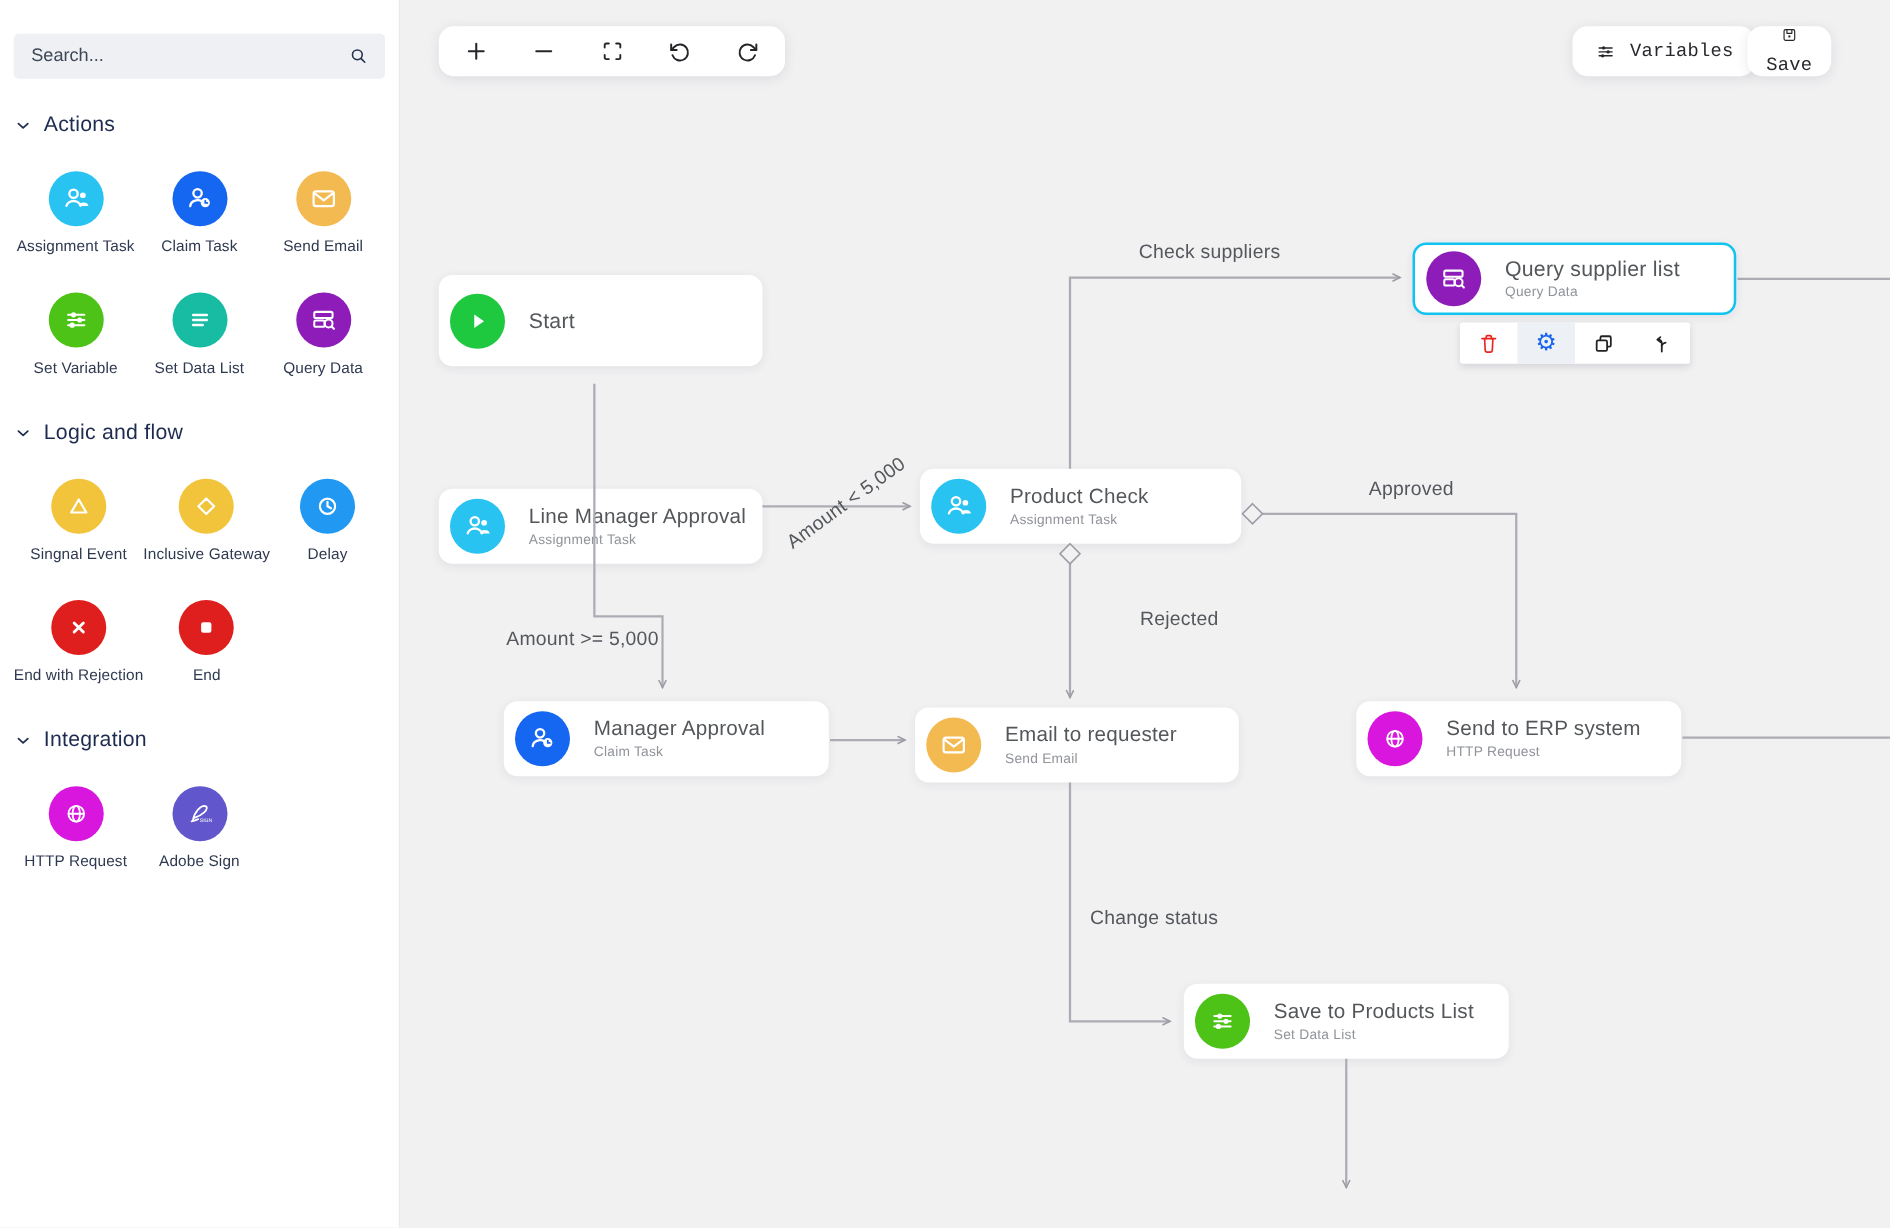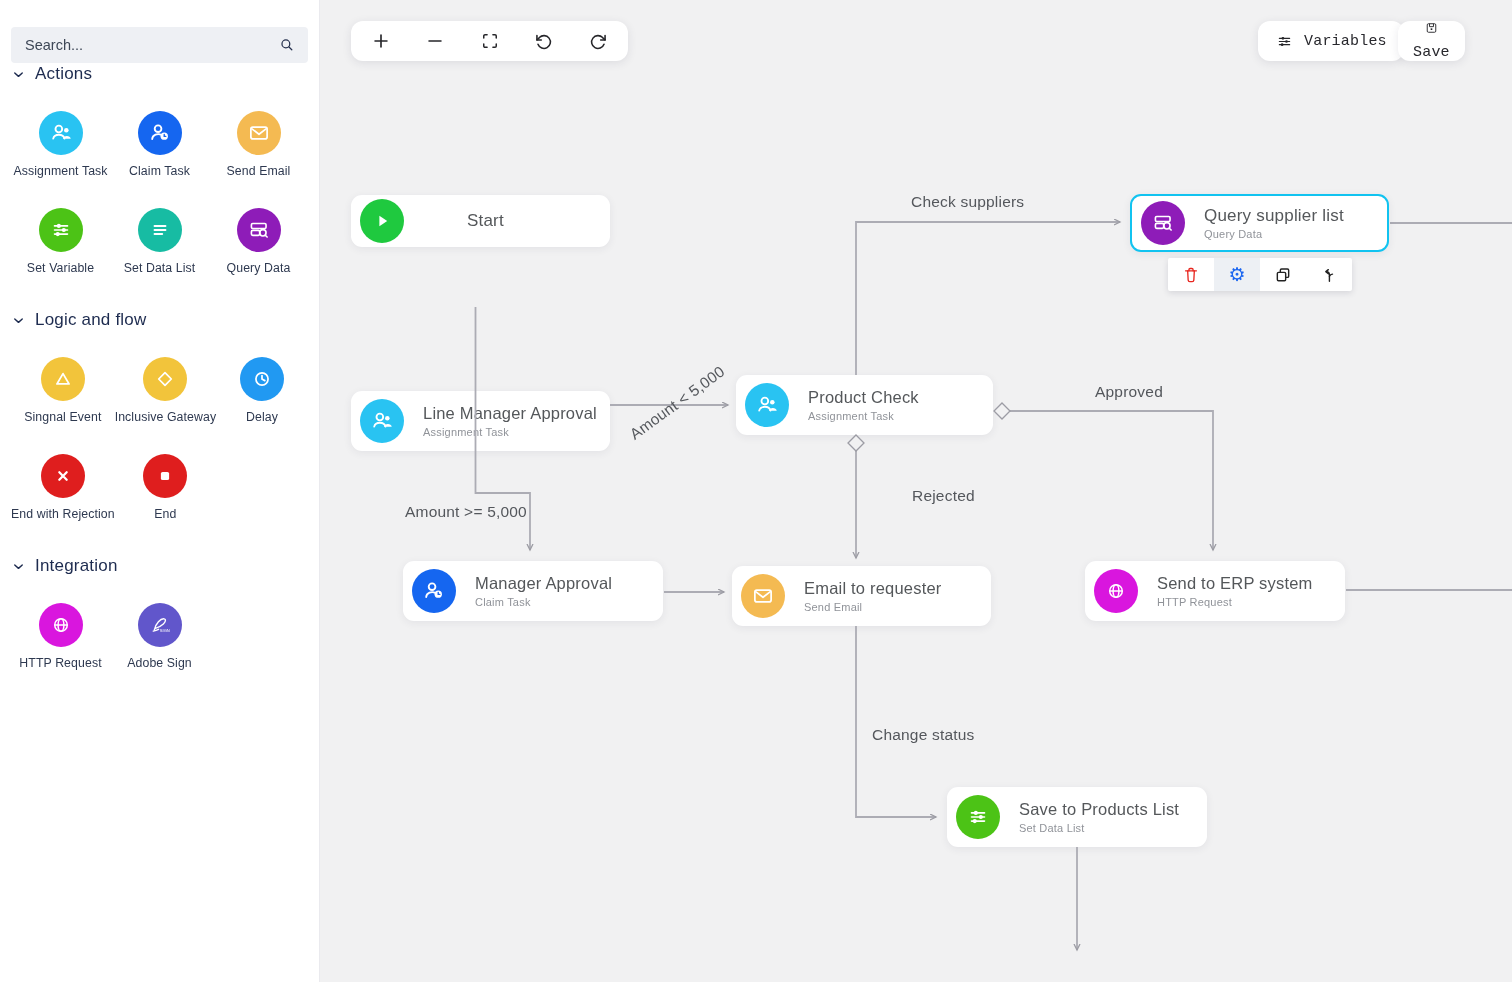--- a/index.html
+++ b/index.html
@@ -12,21 +12,21 @@
   .edge-label{position:absolute;z-index:2;font-size:15.5px;color:#54575c;letter-spacing:.2px;white-space:nowrap;}
 
   
   .sidebar{position:absolute;left:0;top:0;width:320px;height:982px;background:#ffffff;
     border-right:1px solid #eaeaee;z-index:10;padding:0 11px;}
   .search-box{margin-top:27px;height:36px;background:#eef0f4;border-radius:4px;
     display:flex;align-items:center;padding:0 12px;}
   .search-box input{flex:1;border:none;background:transparent;outline:none;
     font-size:14.5px;color:#3d4756;font-family:inherit;}
   .search-box input::placeholder{color:#3d4756;opacity:1;}
-  .section-header{display:flex;align-items:center;gap:9px;height:22px;cursor:pointer;}
+  .section-header{display:flex;align-items:center;gap:9px;margin-top:26px;height:22px;cursor:pointer;}
   .section-header .hdr-text{font-size:17px;color:#1d2b4f;font-weight:500;letter-spacing:.2px;}
   .palette-grid{display:grid;grid-template-columns:repeat(3,1fr);row-gap:30px;margin-top:26px;}
   .s-item{display:flex;flex-direction:column;align-items:center;gap:9px;cursor:grab;}
   .s-circle{width:44px;height:44px;border-radius:50%;display:flex;align-items:center;justify-content:center;flex-shrink:0;}
   .s-label{font-size:12.3px;color:#2e3950;white-space:nowrap;letter-spacing:.1px;}
   .mt-section{margin-top:34px;}
 
   
   .c-assign{background:#29C3F2;} .c-claim{background:#1566F0;} .c-email{background:#F4BA52;}
   .c-setvar{background:#4CC316;} .c-setlist{background:#17BCA3;} .c-query{background:#8E1CB8;}
@@ -305,21 +305,21 @@
 
 <div class="panel btn-save">
   <svg width="19" height="19" viewBox="0 0 24 24" fill="none" stroke="#26262a" stroke-width="1.6" stroke-linejoin="round">
       <rect x="4.7" y="4.7" width="14.6" height="14.6" rx="2"></rect>
       <path d="M8.6 4.7v5h6.8v-5"></path>
       <rect x="10.6" y="12.6" width="2.8" height="2.8" fill="#26262a" stroke="none"></rect>
     </svg>
   <span class="btn-text">Save</span>
 </div>
 
-<div class="node" style="left:351px;top:195px;width:259px;height:52px;gap:44px;">
+<div class="node" style="left:351px;top:220px;width:259px;height:73px;">
   <div class="n-circle c-start">
     <svg width="26" height="26" viewBox="0 0 24 24">
         <path d="M9.6 7.1 16.8 12 9.6 16.9Z" fill="#fff"></path>
       </svg>
   </div>
   <div class="n-text">
       <div class="n-title" style="font-size:17px;">Start</div>
     </div>
 </div>
 

